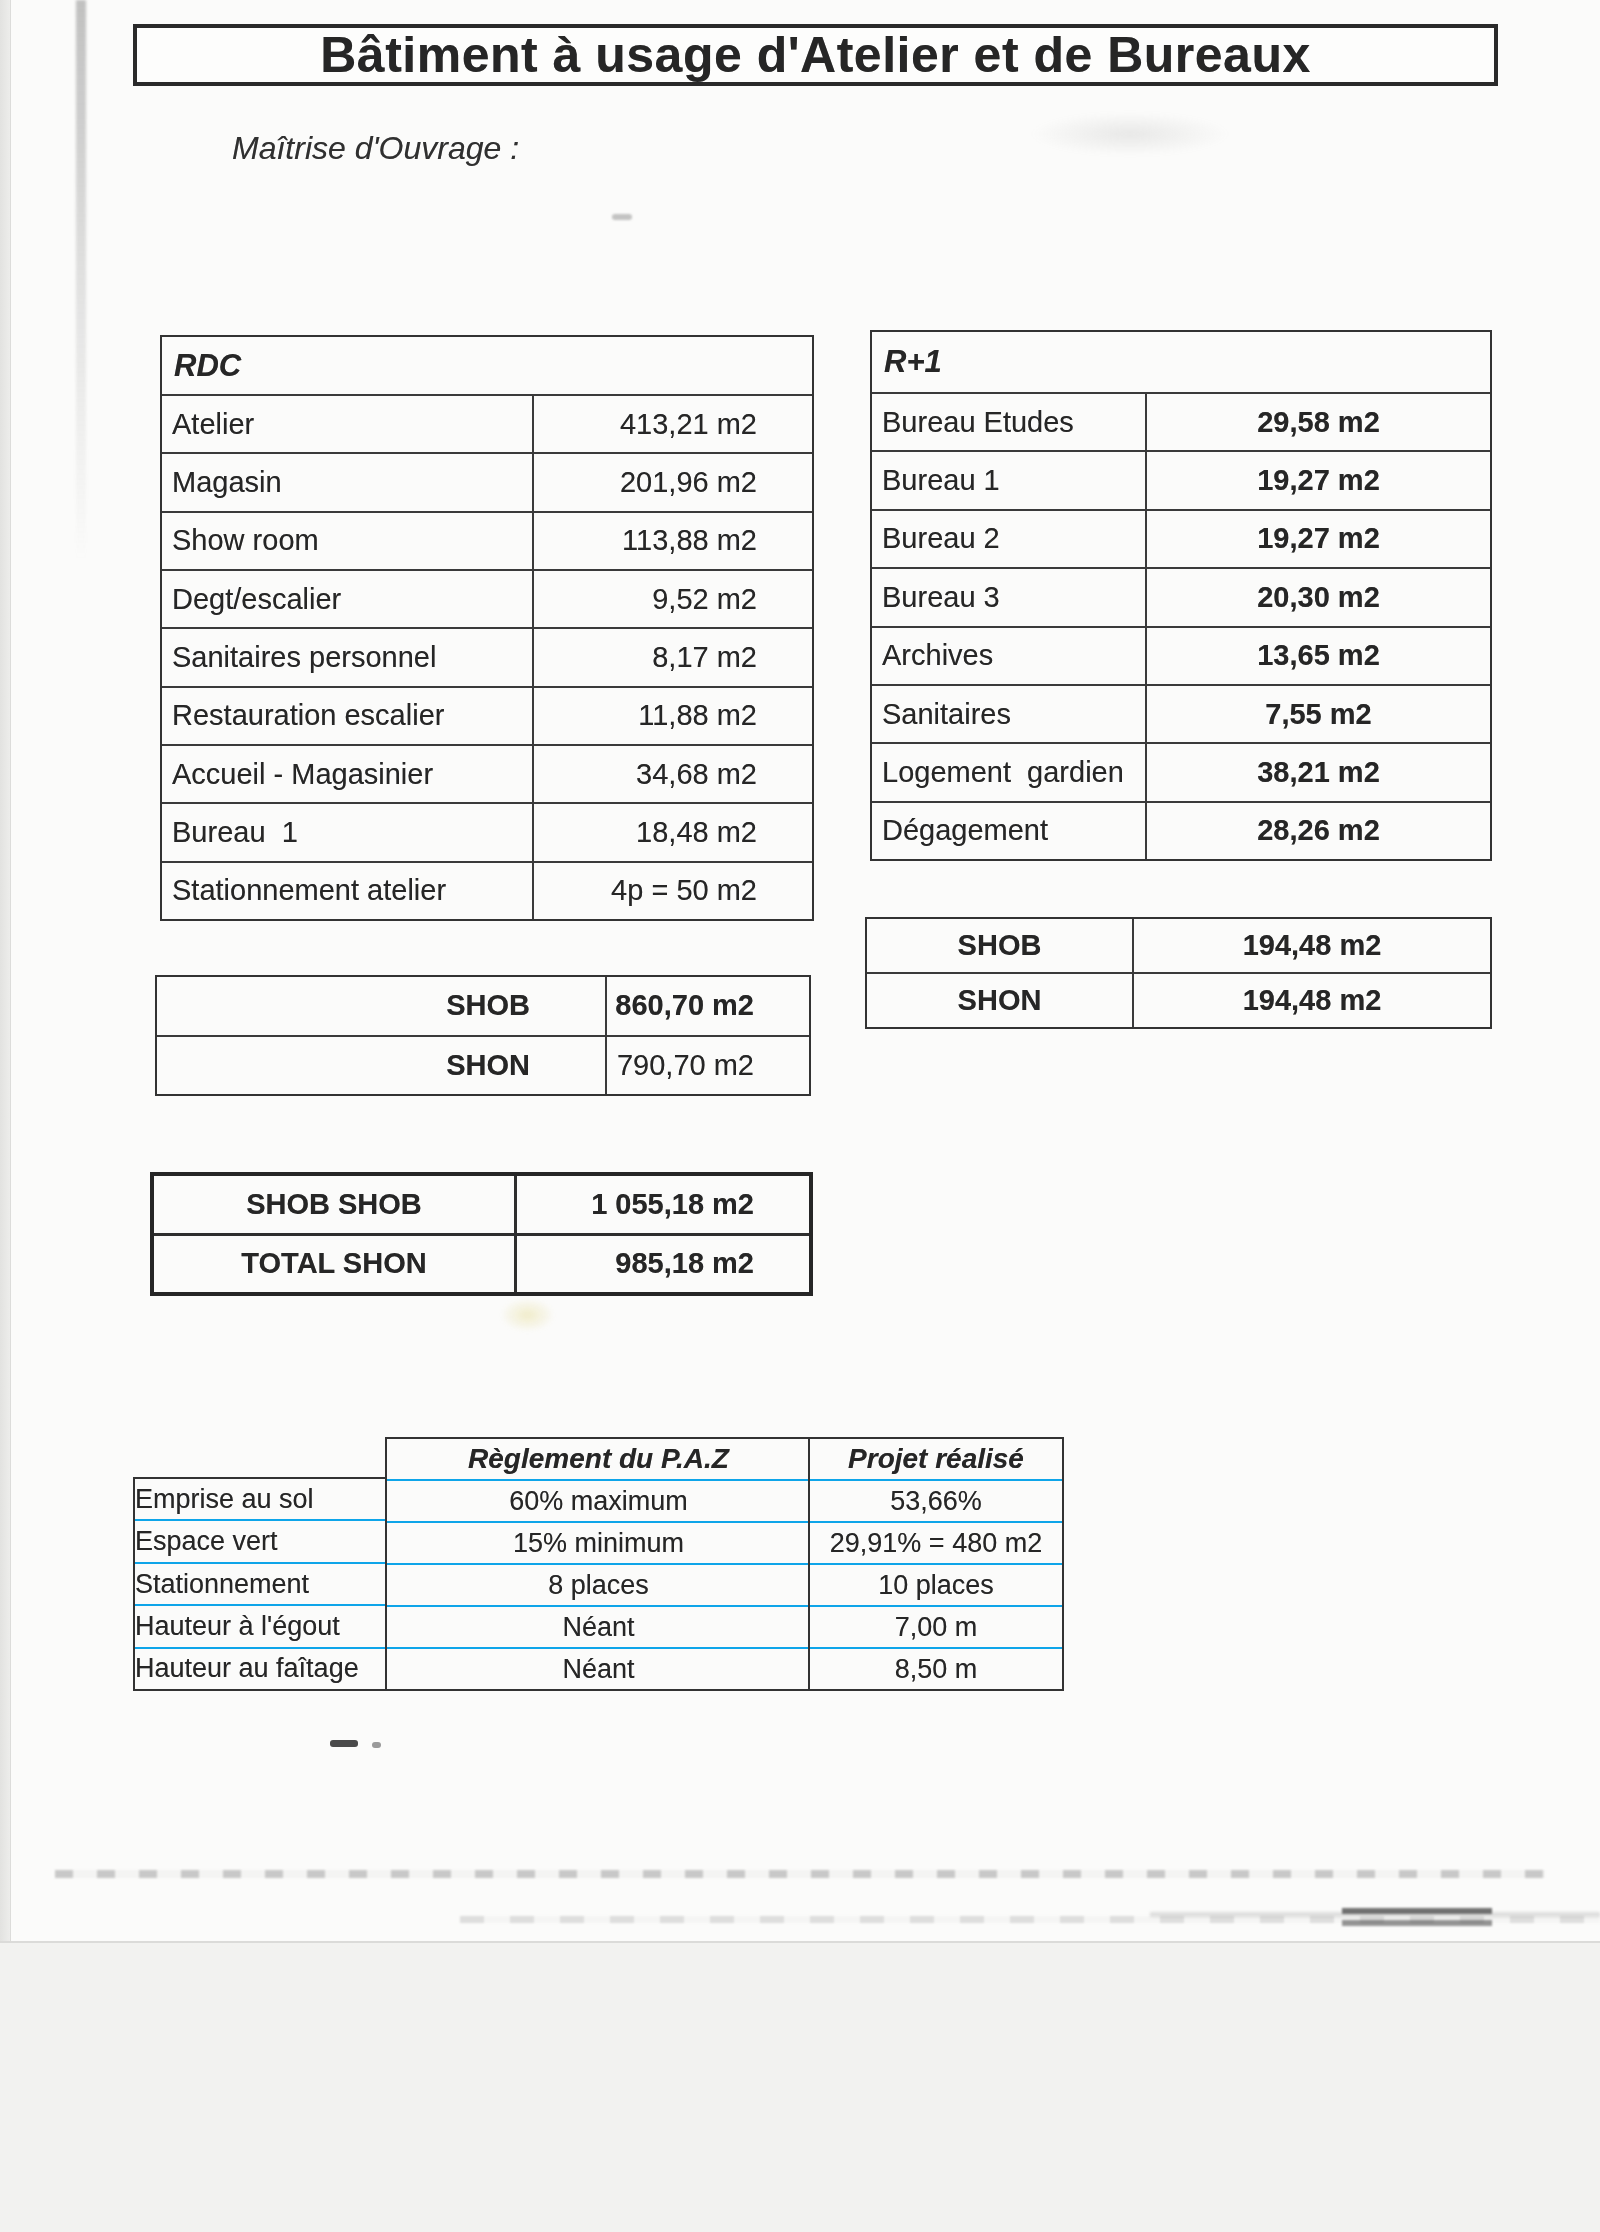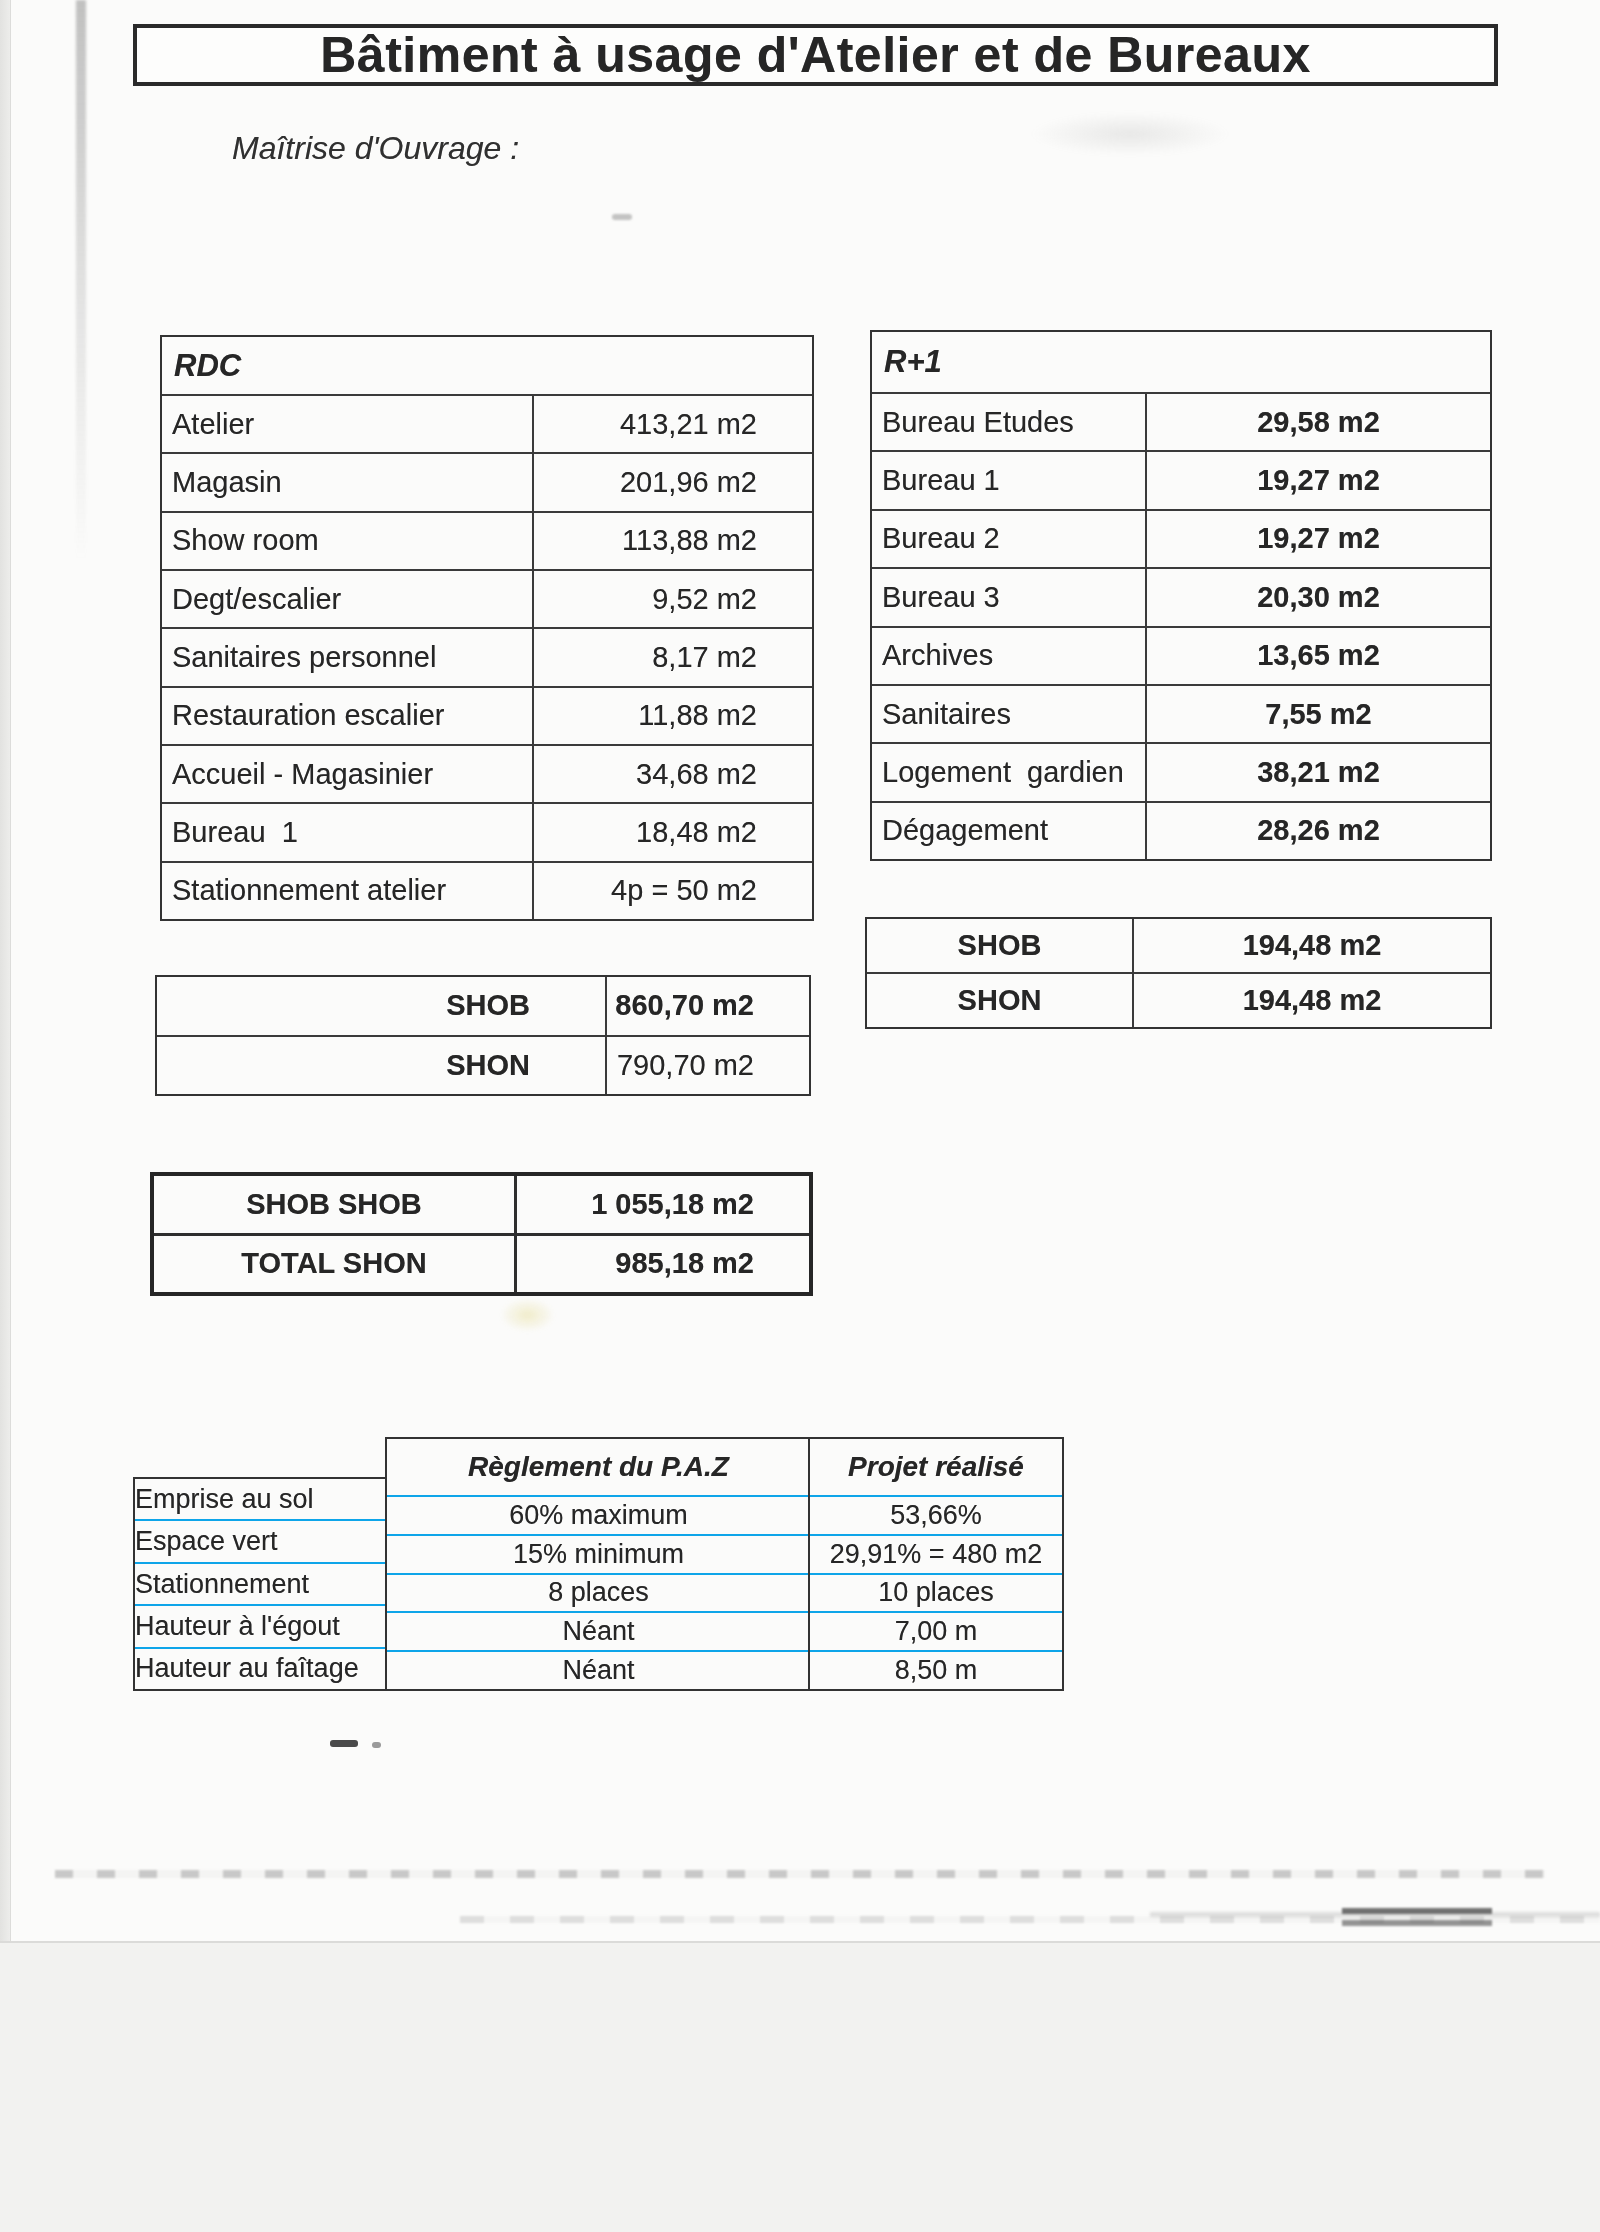--- a/index.html
+++ b/index.html
@@ -74,21 +74,21 @@
   .totals .trow{border-top:3px solid #2e2e2e;}
   .totals .trow:first-child{border-top:none;}
   .totals .lc{width:360px;justify-content:center;padding-left:0;font-weight:bold;}
   .totals .vc{border-left:3px solid #2e2e2e;}
   
   .reg{left:133px;top:1437px;width:927px;height:250px;}
   .reg-col{position:absolute;border:2px solid #333;display:flex;flex-direction:column;}
   .reg-labels{left:0;top:40px;width:252px;height:210px;border-right:none;}
   .reg-paz{left:252px;top:0;width:423px;height:250px;border-right:none;}
   .reg-projet{left:675px;top:0;width:252px;height:250px;}
-  .reg-head{height:56px;display:flex;align-items:center;justify-content:center;
+  .reg-head{height:40px;display:flex;align-items:center;justify-content:center;
     font-size:28px;font-weight:bold;font-style:italic;}
   .reg-row{flex:1;display:flex;align-items:center;border-top:2px solid #0ea5e9;font-size:27px;white-space:pre;}
   .reg-labels .reg-row:first-child{border-top:none;}
   .reg-row.lbl{padding-left:0;}
   .reg-row.val{justify-content:center;}
 </style>
 </head>
 <body>
 
 <div id="canvas">

